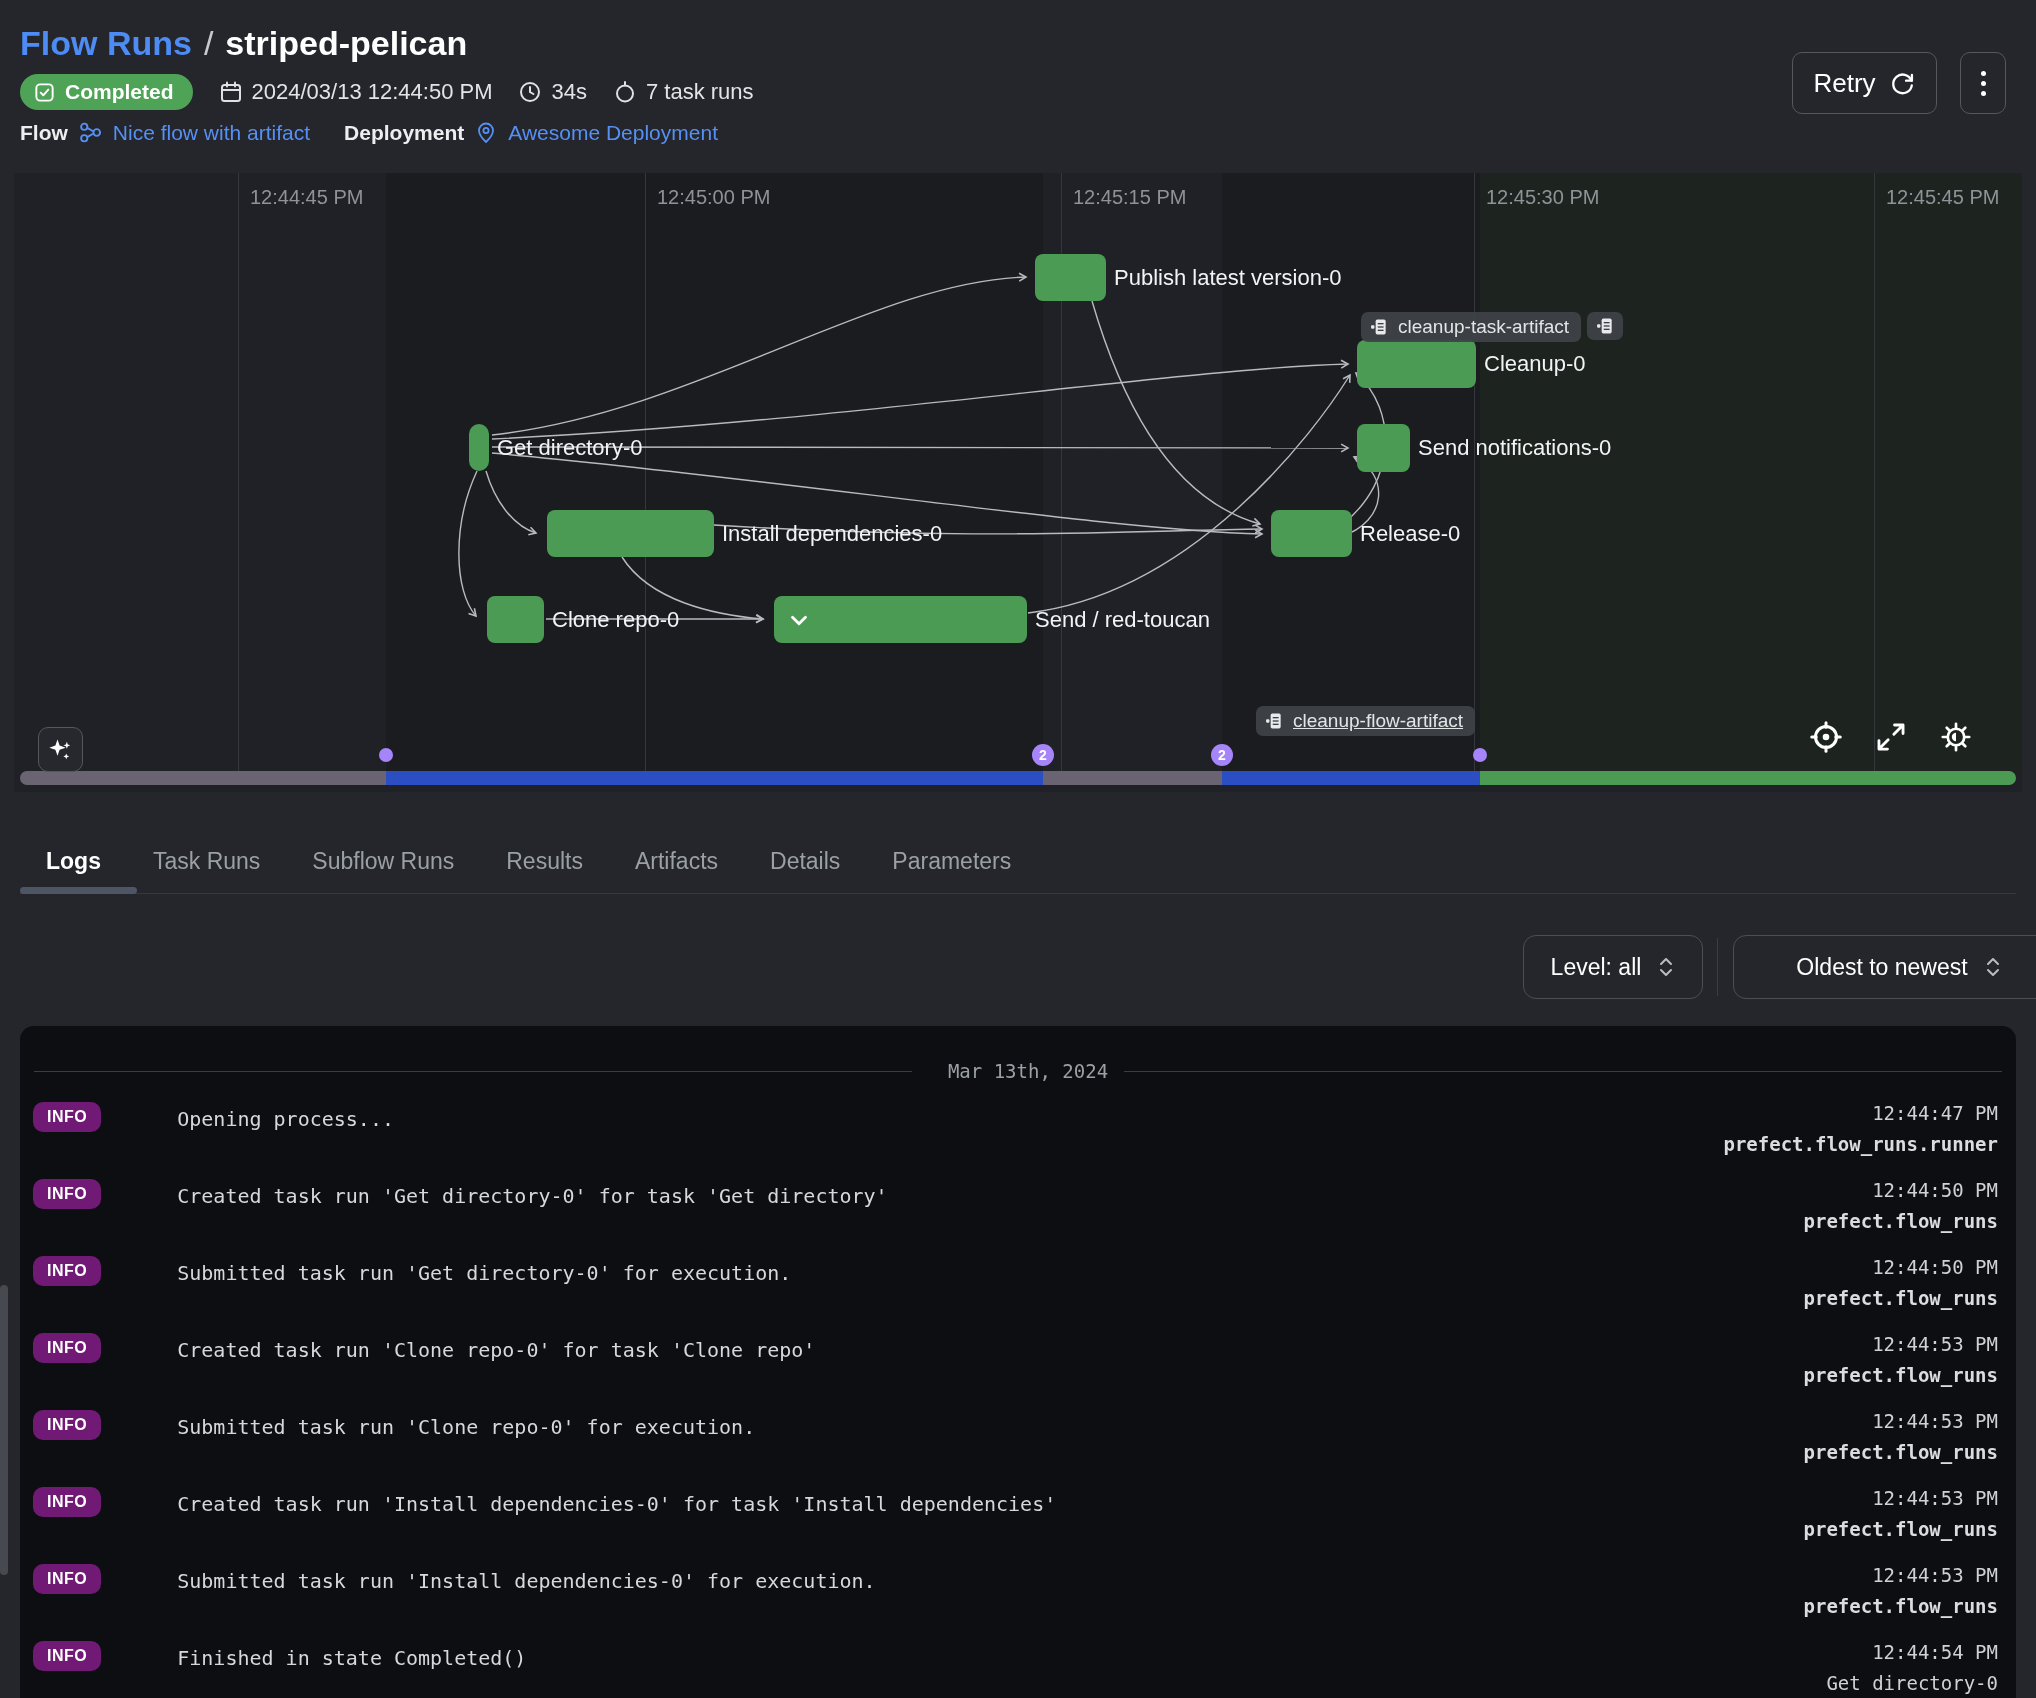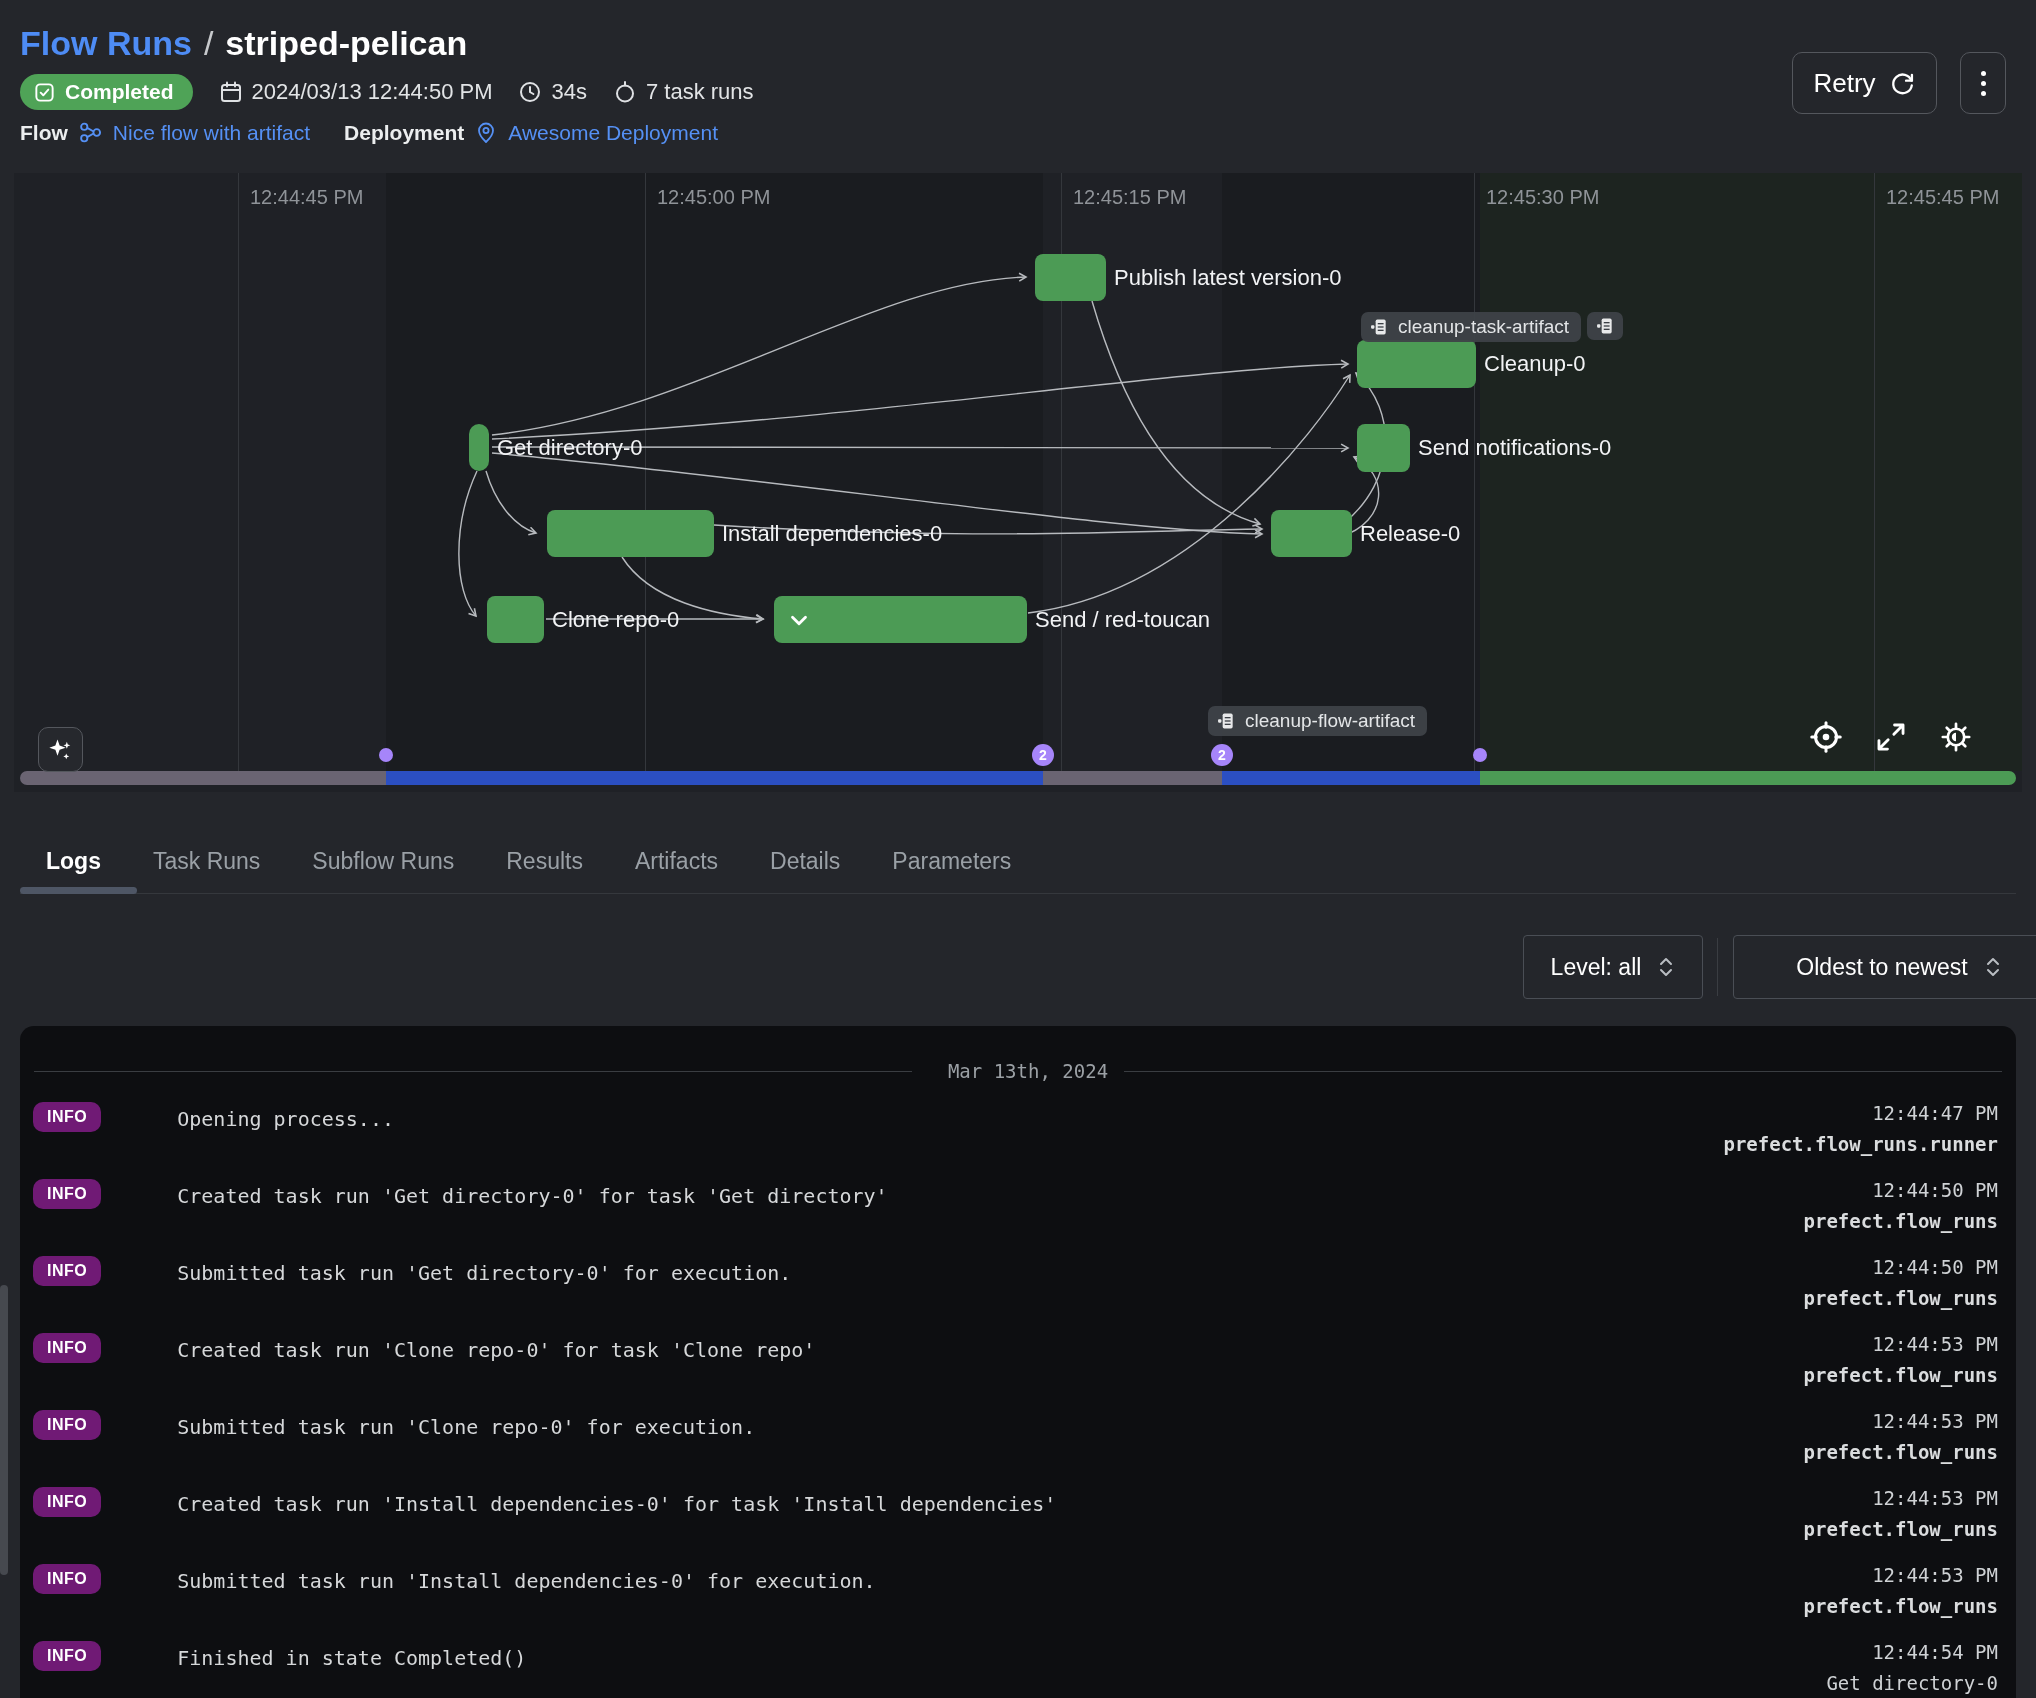--- a/index.html
+++ b/index.html
@@ -62,21 +62,21 @@
   .chart-controls .ctl { cursor:pointer; display:flex; align-items:center; justify-content:center; }
 
   
   .tabs { position:absolute; left:20px; top:834px; display:flex; }
   .tab { padding:14px 26px; font-size:23px; color:#9aa0a6; cursor:pointer; white-space:nowrap; }
   .tab.active { color:#ffffff; font-weight:700; }
   .tabs-border { position:absolute; left:20px; width:1996px; top:893px; height:1px; background:#35383d; }
   .tab-indicator { position:absolute; left:20px; top:887px; width:117px; height:7px; border-radius:4px; background:#4e5665; }
 
   
-  .filter-box { position:absolute; top:935px; height:64px; border:1px solid #4a4e55; border-radius:4px; display:flex; align-items:center; justify-content:center; gap:16px; font-size:23px; color:#fff; cursor:pointer; }
+  .filter-box { position:absolute; top:935px; height:64px; border:1px solid #4a4e55; border-radius:13px; display:flex; align-items:center; justify-content:center; gap:16px; font-size:23px; color:#fff; cursor:pointer; }
   .filter-level { left:1523px; width:180px; }
   .filter-sort  { left:1733px; width:332px; }
   .filter-divider { position:absolute; left:1717px; top:938px; width:1px; height:58px; background:#3a3d42; }
 
   
   .log-card { position:absolute; left:20px; top:1026px; width:1996px; height:700px; background:#0d0e11; border-radius:14px; overflow:hidden; }
   .log-date { display:flex; align-items:center; margin:34px 14px 8px 14px; gap:16px; }
   .log-date .line { flex:1; height:1px; background:#3a3d42; }
   .log-date .txt { font-family:"DejaVu Sans Mono", monospace; font-size:19px; color:#9ba0a5;padding-left:20px; }
   .log-row { display:flex; align-items:flex-start; height:77px; padding:12px 18px 0 13px; }
@@ -255,21 +255,21 @@
     <svg width="20" height="20" viewBox="0 0 24 24">
         <rect x="8" y="3" width="12" height="18" rx="2" fill="#e8e9ea"></rect>
         <g stroke="#3c4046" stroke-width="1.6">
           <line x1="10.5" y1="8" x2="17.5" y2="8"></line>
           <line x1="10.5" y1="12" x2="17.5" y2="12"></line>
           <line x1="10.5" y1="16" x2="17.5" y2="16"></line>
         </g>
         <rect x="2.5" y="10" width="4" height="4" rx="1" fill="#e8e9ea"></rect>
       </svg>
   </div>
-  <div class="art-badge" style="left:1194px; top:533px;">
+  <div class="art-badge" style="left:1242px; top:533px;text-decoration:underline;">
     <svg width="20" height="20" viewBox="0 0 24 24">
         <rect x="8" y="3" width="12" height="18" rx="2" fill="#e8e9ea"></rect>
         <g stroke="#3c4046" stroke-width="1.6">
           <line x1="10.5" y1="8" x2="17.5" y2="8"></line>
           <line x1="10.5" y1="12" x2="17.5" y2="12"></line>
           <line x1="10.5" y1="16" x2="17.5" y2="16"></line>
         </g>
         <rect x="2.5" y="10" width="4" height="4" rx="1" fill="#e8e9ea"></rect>
       </svg>
     <span>cleanup-flow-artifact</span>

